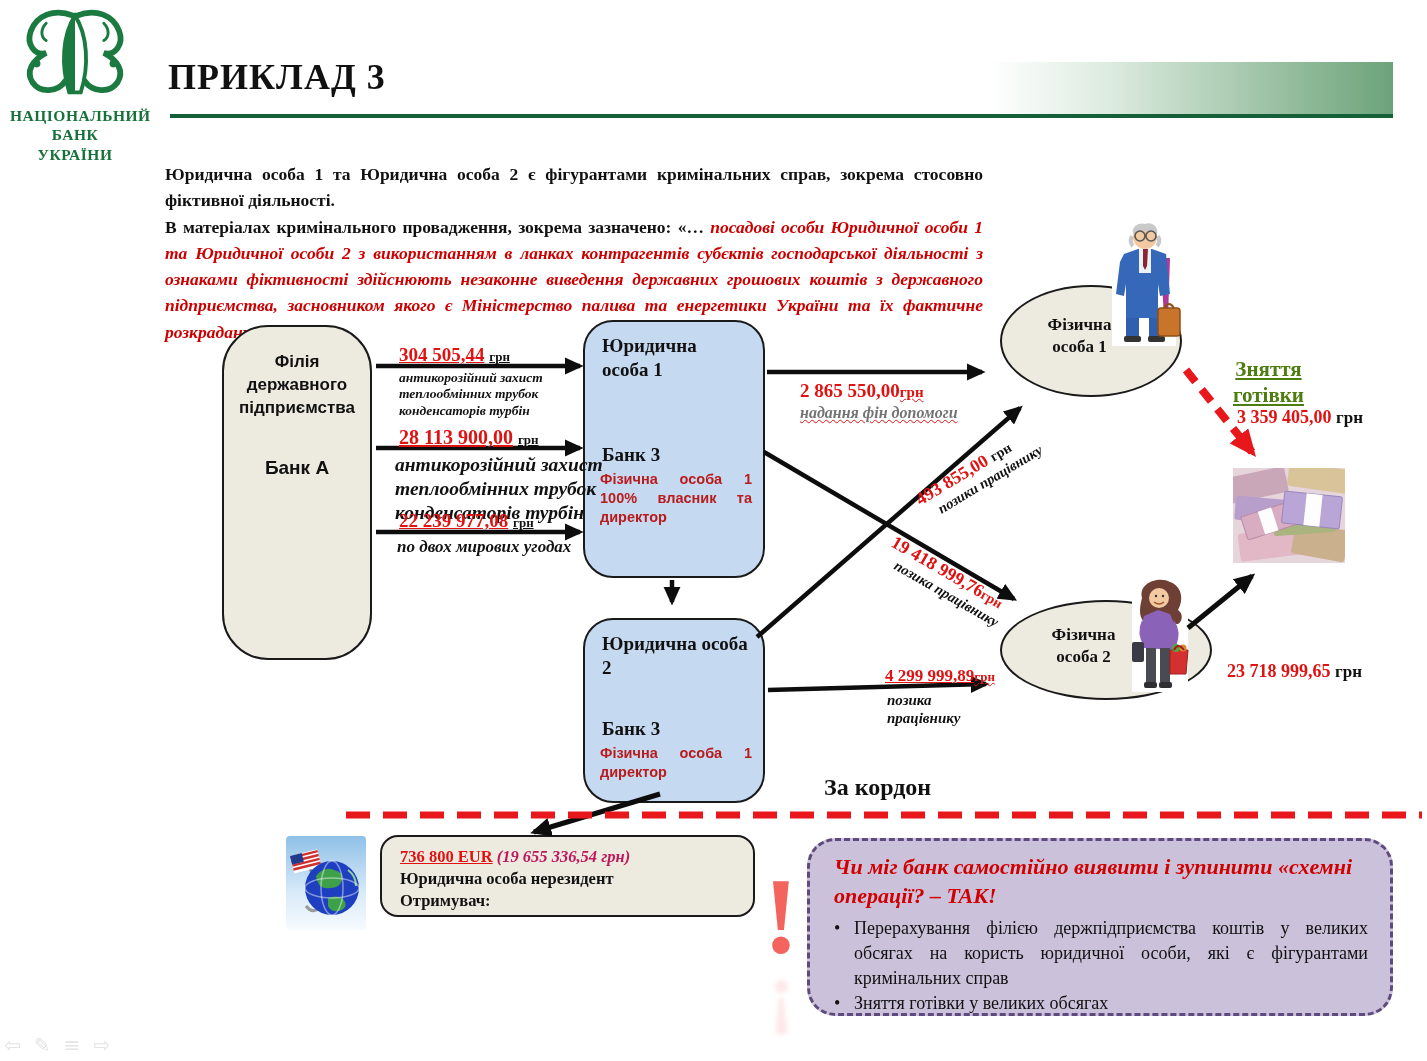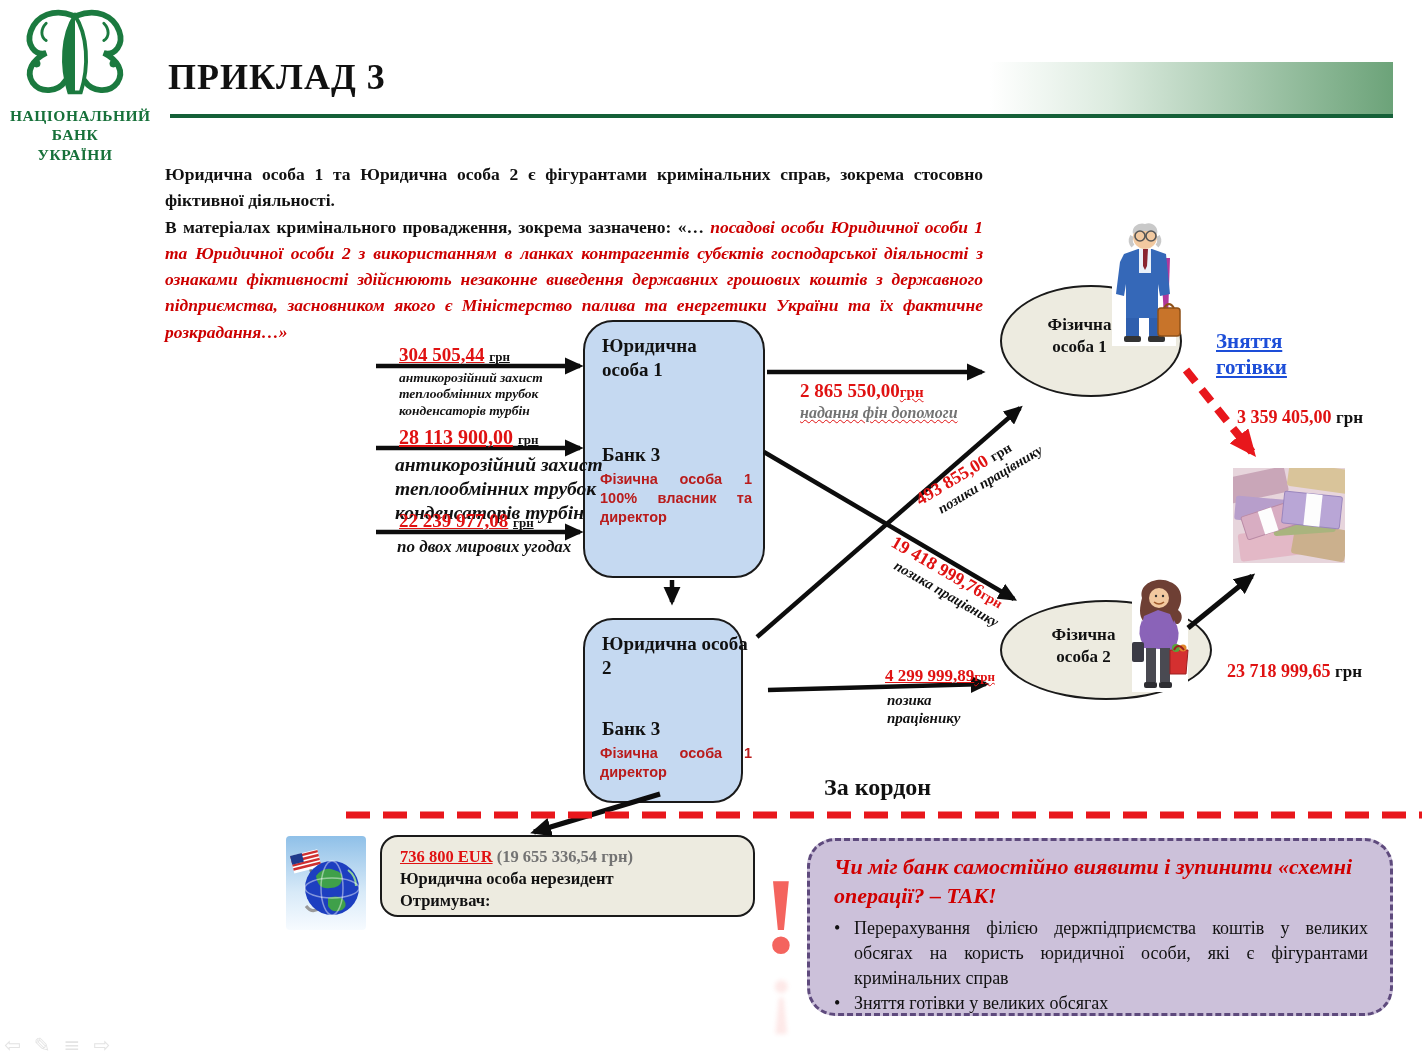--- a/index.html
+++ b/index.html
@@ -21,21 +21,21 @@
   .intro .red{color:#CC0000;font-style:italic;}
 
   
   .node{border:2.5px solid #1a1a1a;z-index:10;box-sizing:border-box;}
   .beige{background:#EDEBE0;}
   .blue{background:#C5D9F1;}
   .branch-box{left:222px;top:325px;width:150px;height:335px;border-radius:46px;}
   .branch-title{left:0;top:24px;width:100%;text-align:center;font-weight:700;font-size:17px;line-height:1.35;}
   .branch-bank{left:0;top:130px;width:100%;text-align:center;font-weight:700;font-size:19px;}
   .legal1-box{left:583px;top:320px;width:182px;height:258px;border-radius:30px;}
-  .legal2-box{left:583px;top:618px;width:160px;height:185px;border-radius:30px;padding-left:17px;}
+  .legal2-box{left:583px;top:618px;width:182px;height:185px;border-radius:30px;padding-left:17px;}
   .box-title{left:17px;top:12px;font-weight:700;font-size:19px;line-height:1.25;}
   .box-bank{left:17px;font-weight:700;font-size:19px;}
   .box-note{left:15px;width:152px;font-weight:700;font-size:14.5px;line-height:1.3;color:#b91c1c;text-align:justify;}
   .ellipse{border:2.5px solid #1a1a1a;border-radius:50%;z-index:10;box-sizing:border-box;}
   .person1-el{left:1000px;top:285px;width:182px;height:112px;}
   .person2-el{left:1000px;top:600px;width:212px;height:100px;}
   .el-label{font-weight:700;font-size:17px;line-height:1.3;text-align:center;z-index:12;}
 
   
   .amt{color:#E01212;font-weight:700;}
@@ -55,29 +55,29 @@
   .rot-lbl{z-index:40;white-space:nowrap;transform-origin:0 0;}
   .f5-grp{left:912px;top:492px;transform:rotate(-31deg);}
   .f6-grp{left:898px;top:532px;transform:rotate(30deg);}
   .rot-amt{font-size:18px;}
   .rot-desc{font-weight:700;font-style:italic;font-size:14.5px;padding-left:14px;}
   .f7-amt{left:885px;top:666px;font-size:17px;z-index:40;}
   .f7-desc{left:887px;top:691px;font-size:15px;z-index:40;}
   .cash1{left:1237px;top:399px;font-size:18px;z-index:40;margin-top:8px;}
   .cash2{left:1227px;top:661px;font-size:18px;z-index:40;}
   .cash .cur,.cash1 .cur,.cash2 .cur{font-size:17px;}
-  .withdraw{left:1216px;top:328px;width:105px;font-weight:700;font-size:21px;line-height:1.25;color:#1d4ed8;
-            text-decoration:underline;z-index:40;}
+  .withdraw{left:1216px;top:356px;width:105px;font-weight:700;font-size:21px;line-height:1.25;color:#4d7c0f;
+            text-decoration:underline;z-index:40;text-align:center;}
   .abroad{left:824px;top:774px;font-weight:700;font-size:24px;z-index:40;}
 
   
   .eur-box{left:380px;top:835px;width:375px;height:82px;border-radius:18px;z-index:10;padding:9px 0 0 18px;}
   .eur-box .l{font-weight:700;font-size:16.5px;line-height:1.32;}
   .eur-red{color:#E01212;text-decoration:underline;}
-  .eur-uah{color:#737373;}
+  .eur-uah{color:#be185d;font-style:italic;}
 
   
   .callout{left:807px;top:838px;width:586px;height:178px;background:#CCC1DA;border:3.5px dashed #5E4A7D;
            border-radius:28px;z-index:10;box-sizing:border-box;padding:12px 22px 0 24px;}
   .callout-title{color:#D00000;font-weight:700;font-style:italic;font-size:22px;line-height:1.3;}
   .bullets{margin-top:6px;font-size:18px;line-height:1.38;}
   .bullet{display:flex;gap:10px;text-align:justify;}
   .bullet .mark{flex:0 0 10px;}
   .excl{left:763px;top:862px;font-size:108px;font-weight:700;color:#F4645E;z-index:20;line-height:1;}
   .excl-reflect{left:768px;top:968px;font-size:80px;font-weight:700;color:#F4645E;z-index:20;line-height:1;
@@ -124,20 +124,24 @@
   </div>
   <div class="abs page-title">ПРИКЛАД 3</div>
   <div class="abs grad-bar"></div>
   <div class="abs green-line"></div>
 
   <div class="abs intro">
     <div>Юридична особа 1 та Юридична особа 2 є фігурантами кримінальних справ, зокрема стосовно фіктивної діяльності.</div>
     <div><span>В матеріалах кримінального провадження, зокрема зазначено: «… </span><span class="red">посадові особи Юридичної особи 1 та Юридичної особи 2 з використанням в ланках контрагентів субєктів господарської діяльності з ознаками фіктивності здійснюють незаконне виведення державних грошових коштів з державного підприємства,  засновником якого є Міністерство палива та енергетики України та їх фактичне розкрадання…»</span></div>
   </div>
 
+  <div class="abs node beige branch-box">
+    <div class="abs branch-title sans" style="padding:0 8px;box-sizing:border-box;">Філія державного підприємства</div>
+    <div class="abs branch-bank sans">Банк А</div>
+  </div>
 
   <div class="abs node blue legal1-box">
     <div class="abs box-title" style="width:112px;">Юридична особа 1</div>
     <div class="abs box-bank" style="top:122px;">Банк 3</div>
     <div class="abs box-note sans" style="top:148px;">Фізична особа 1 100% власник та директор</div>
   </div>
 
   <div class="abs node blue legal2-box">
     <div class="abs box-title" style="width:150px;">Юридична особа 2</div>
     <div class="abs box-bank" style="top:98px;">Банк 3</div>

